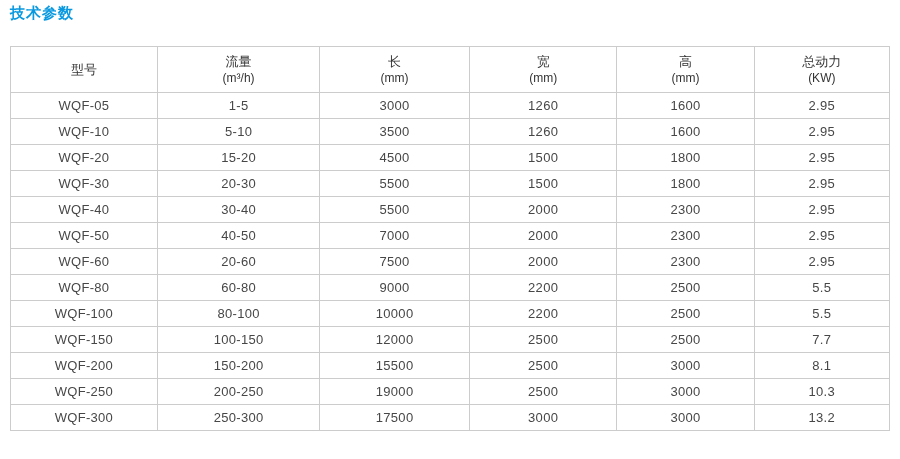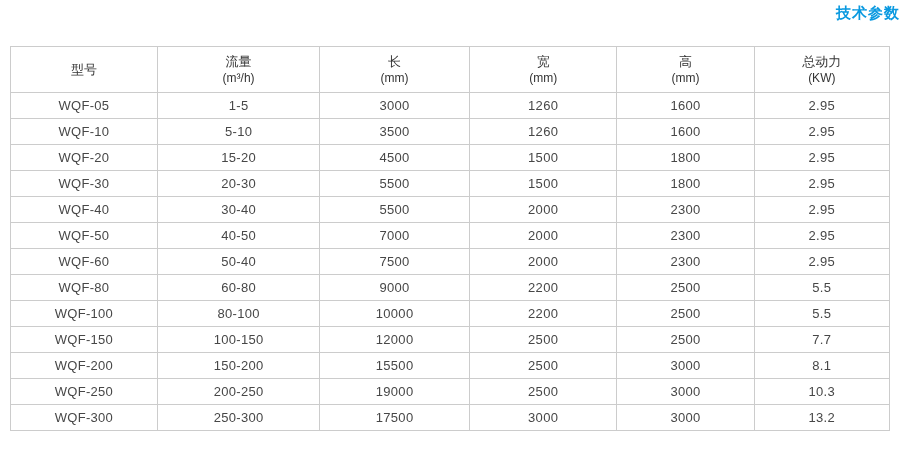--- a/index.html
+++ b/index.html
@@ -14,21 +14,20 @@
     font-family: "Liberation Sans", "DejaVu Sans", sans-serif;
     -webkit-font-smoothing: antialiased;
   }
   .page-title {
     margin: 4px 0 0 10px;
     font-size: 15px;
     line-height: 18px;
     font-weight: bold;
     color: #0999e0;
     letter-spacing: 1px;
-    text-align: right;
   }
   .table-wrap {
     margin: 24px 10px 16px 10px;
   }
   table.spec-table {
     width: 100%;
     border-collapse: collapse;
     table-layout: fixed;
   }
   .spec-table col.c1 { width: 16.7%; }
@@ -155,21 +154,21 @@
         <tr>
           <td>WQF-50</td>
           <td>40-50</td>
           <td>7000</td>
           <td>2000</td>
           <td>2300</td>
           <td>2.95</td>
         </tr>
         <tr>
           <td>WQF-60</td>
-          <td>50-40</td>
+          <td>20-60</td>
           <td>7500</td>
           <td>2000</td>
           <td>2300</td>
           <td>2.95</td>
         </tr>
         <tr>
           <td>WQF-80</td>
           <td>60-80</td>
           <td>9000</td>
           <td>2200</td>

